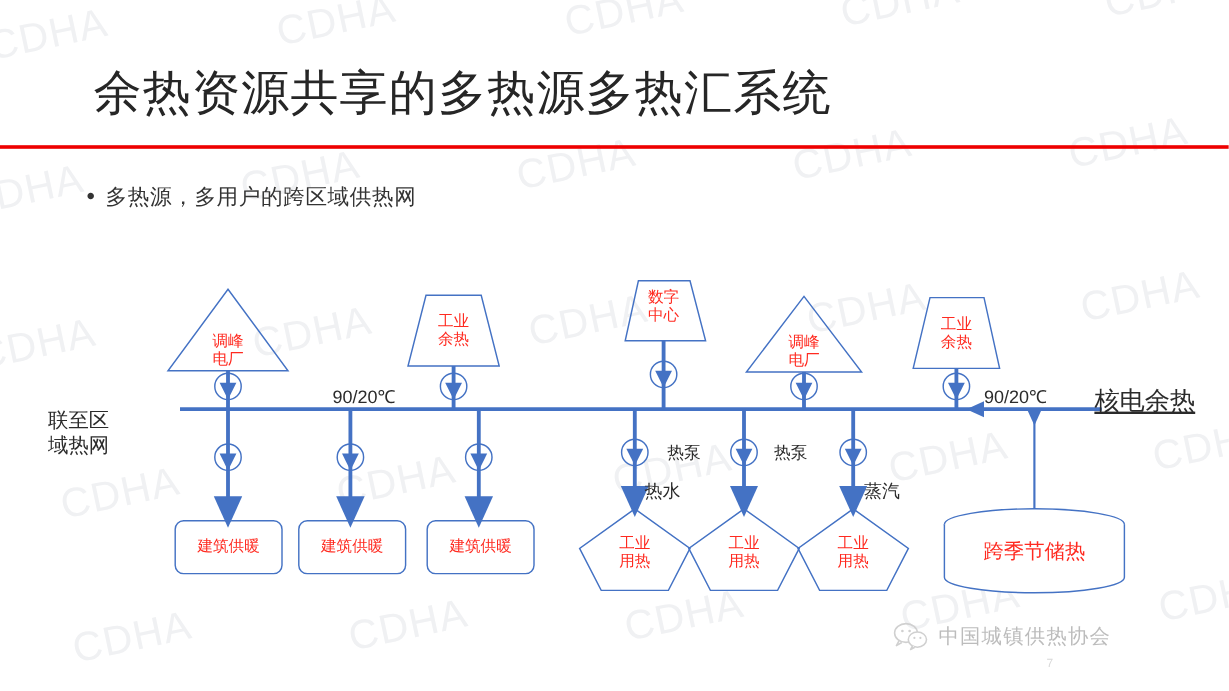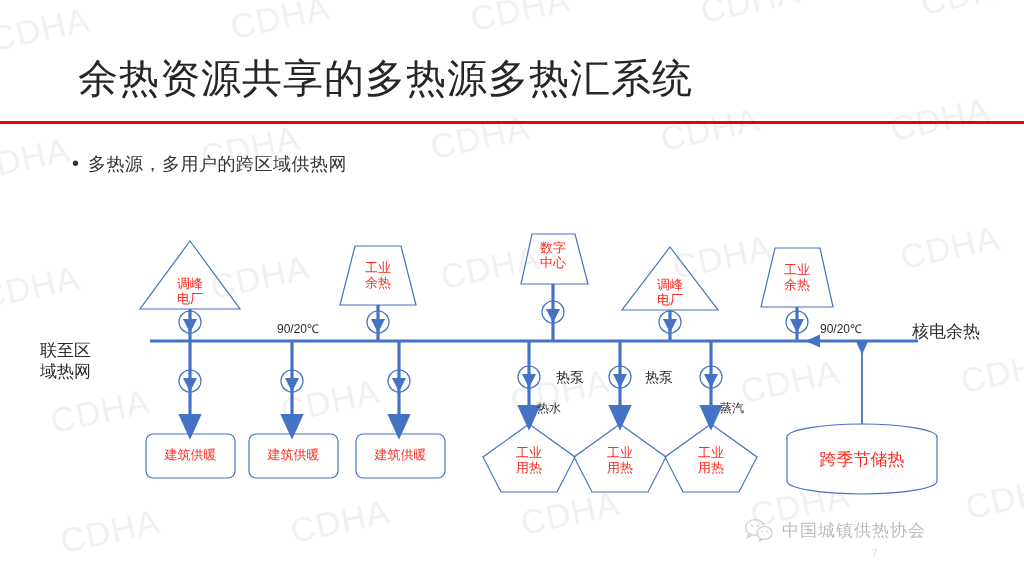--- a/index.html
+++ b/index.html
@@ -105,28 +105,29 @@
   }
   .red-label.big {
     font-size: 17px;
   }
   .black-label {
     color: #2b2b2b;
     font-size: 14px;
     font-family: "Liberation Sans", sans-serif;
   }
   .black-label.small {
-    font-size: 12px;
+    font-size: 15px;
   }
   .black-label.side {
     font-size: 17px;
     line-height: 1.25;
   }
   .black-label.net {
-    font-size: 17px;
+    font-size: 21px;
+    text-decoration: underline;
   }
 
   
   #footer {
     position: absolute;
     left: 744px;
     top: 518px;
     display: flex;
     align-items: center;
     gap: 8px;

